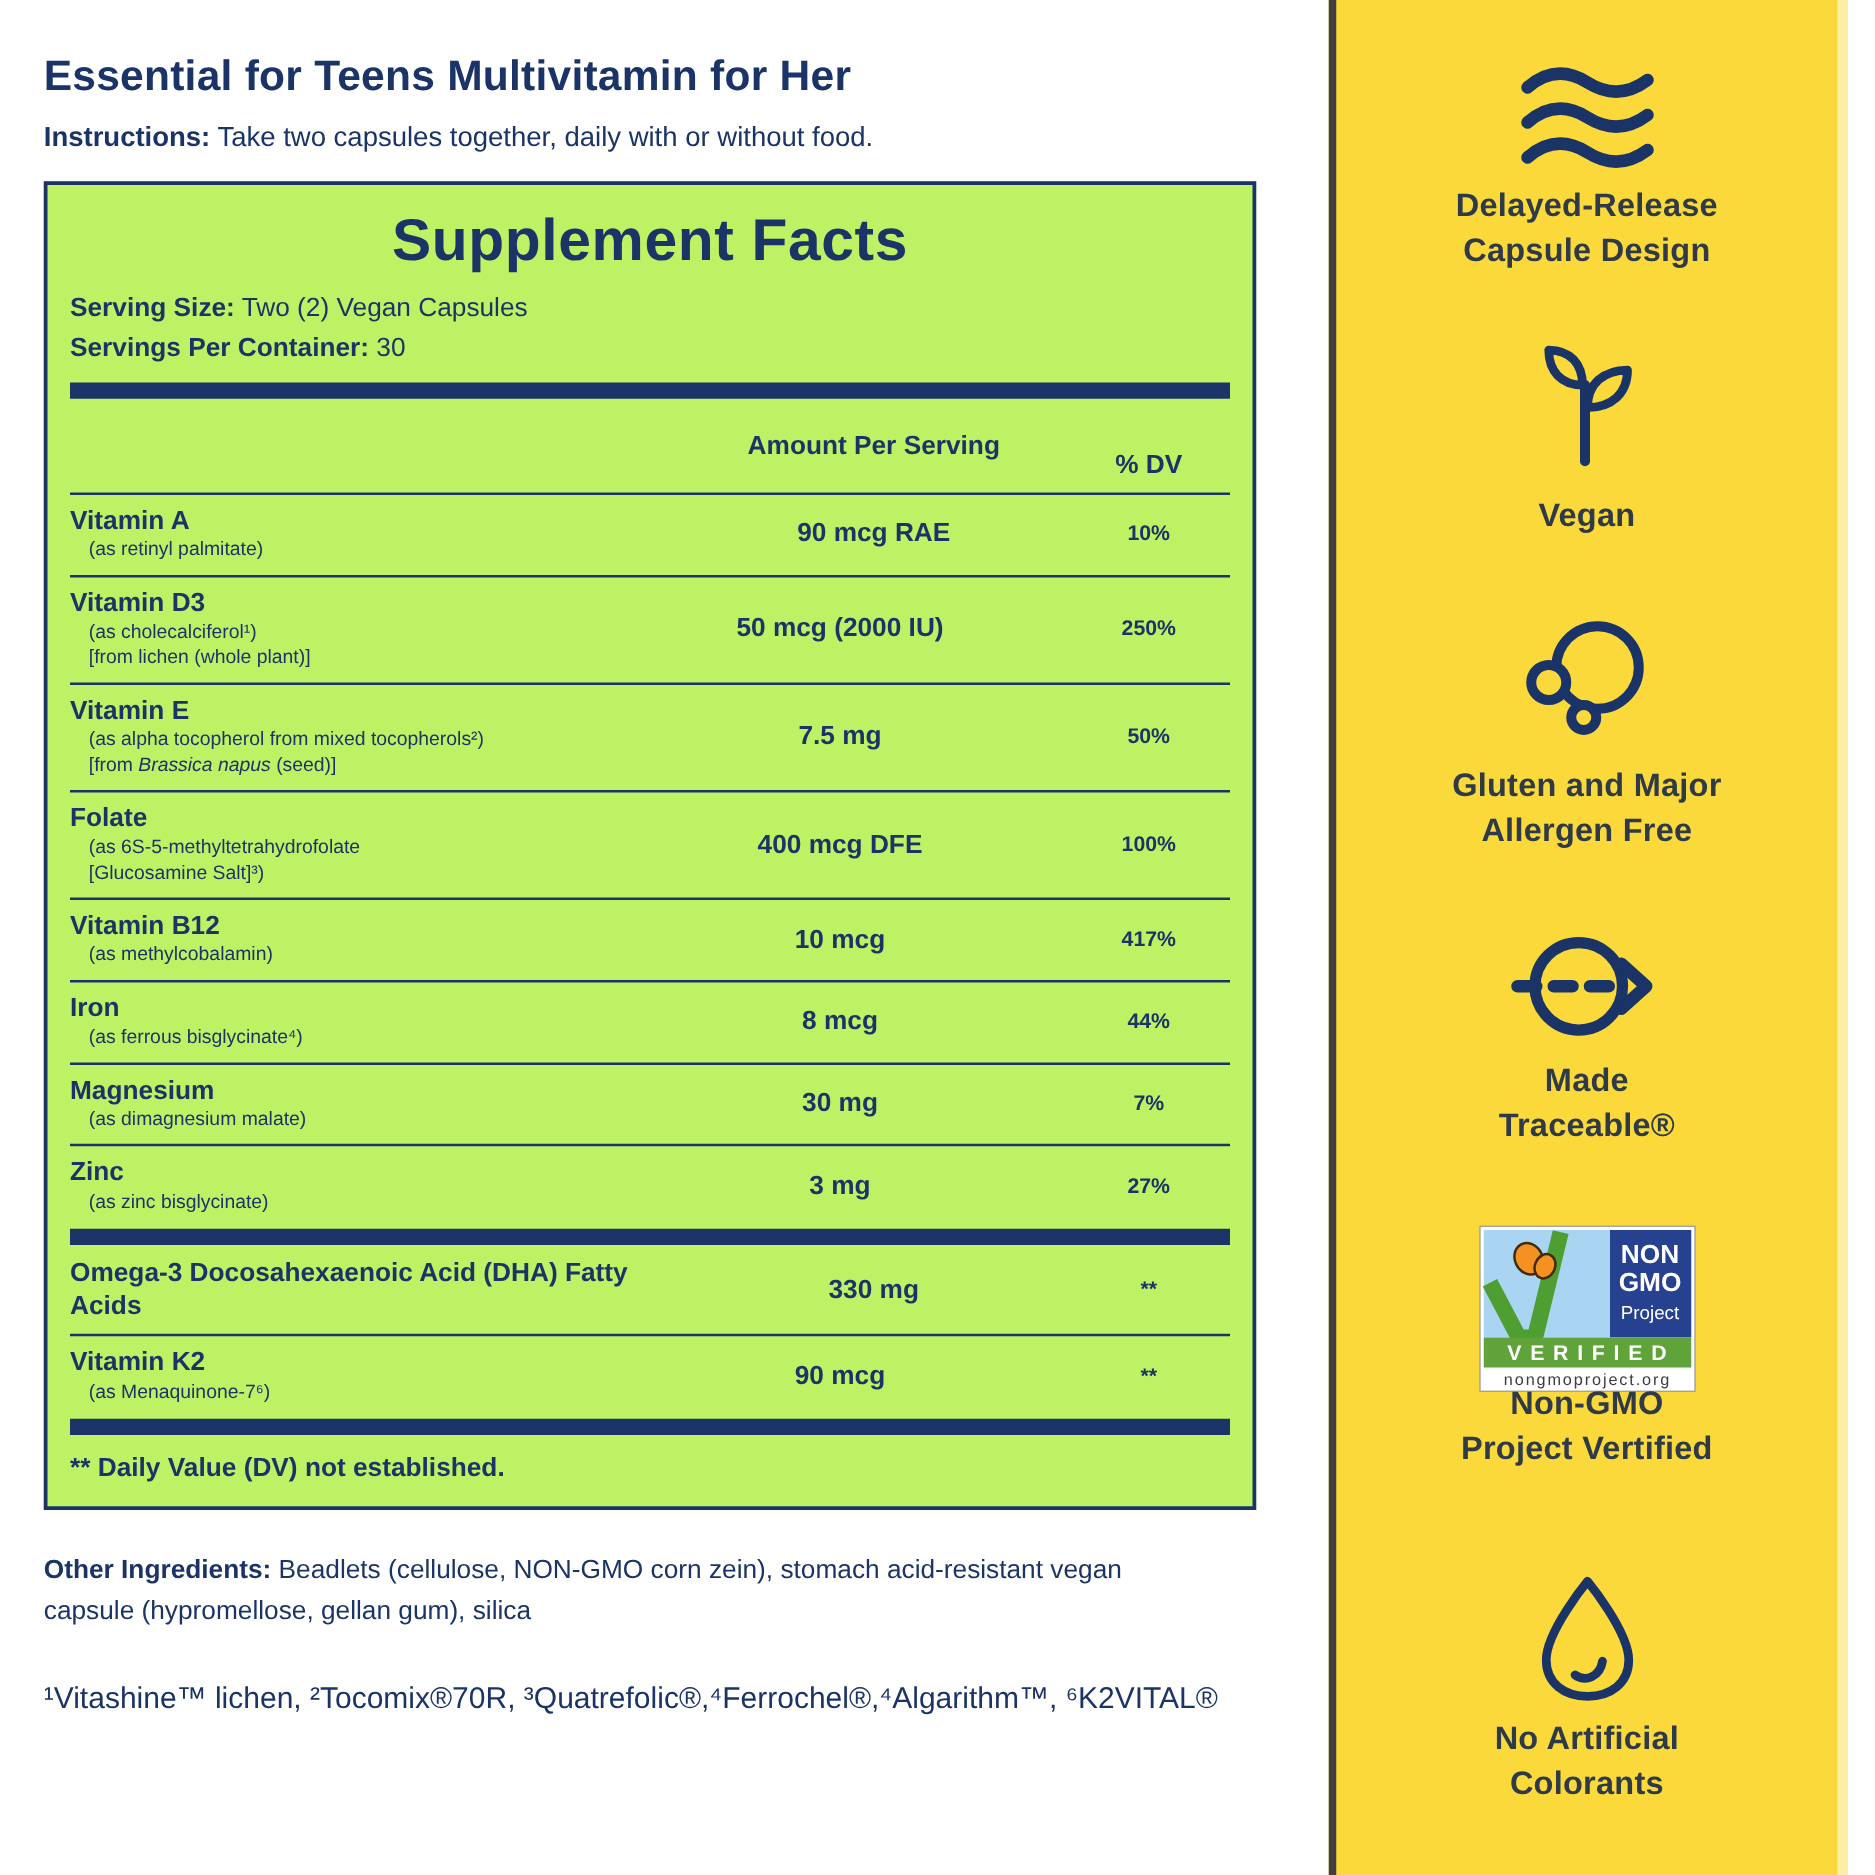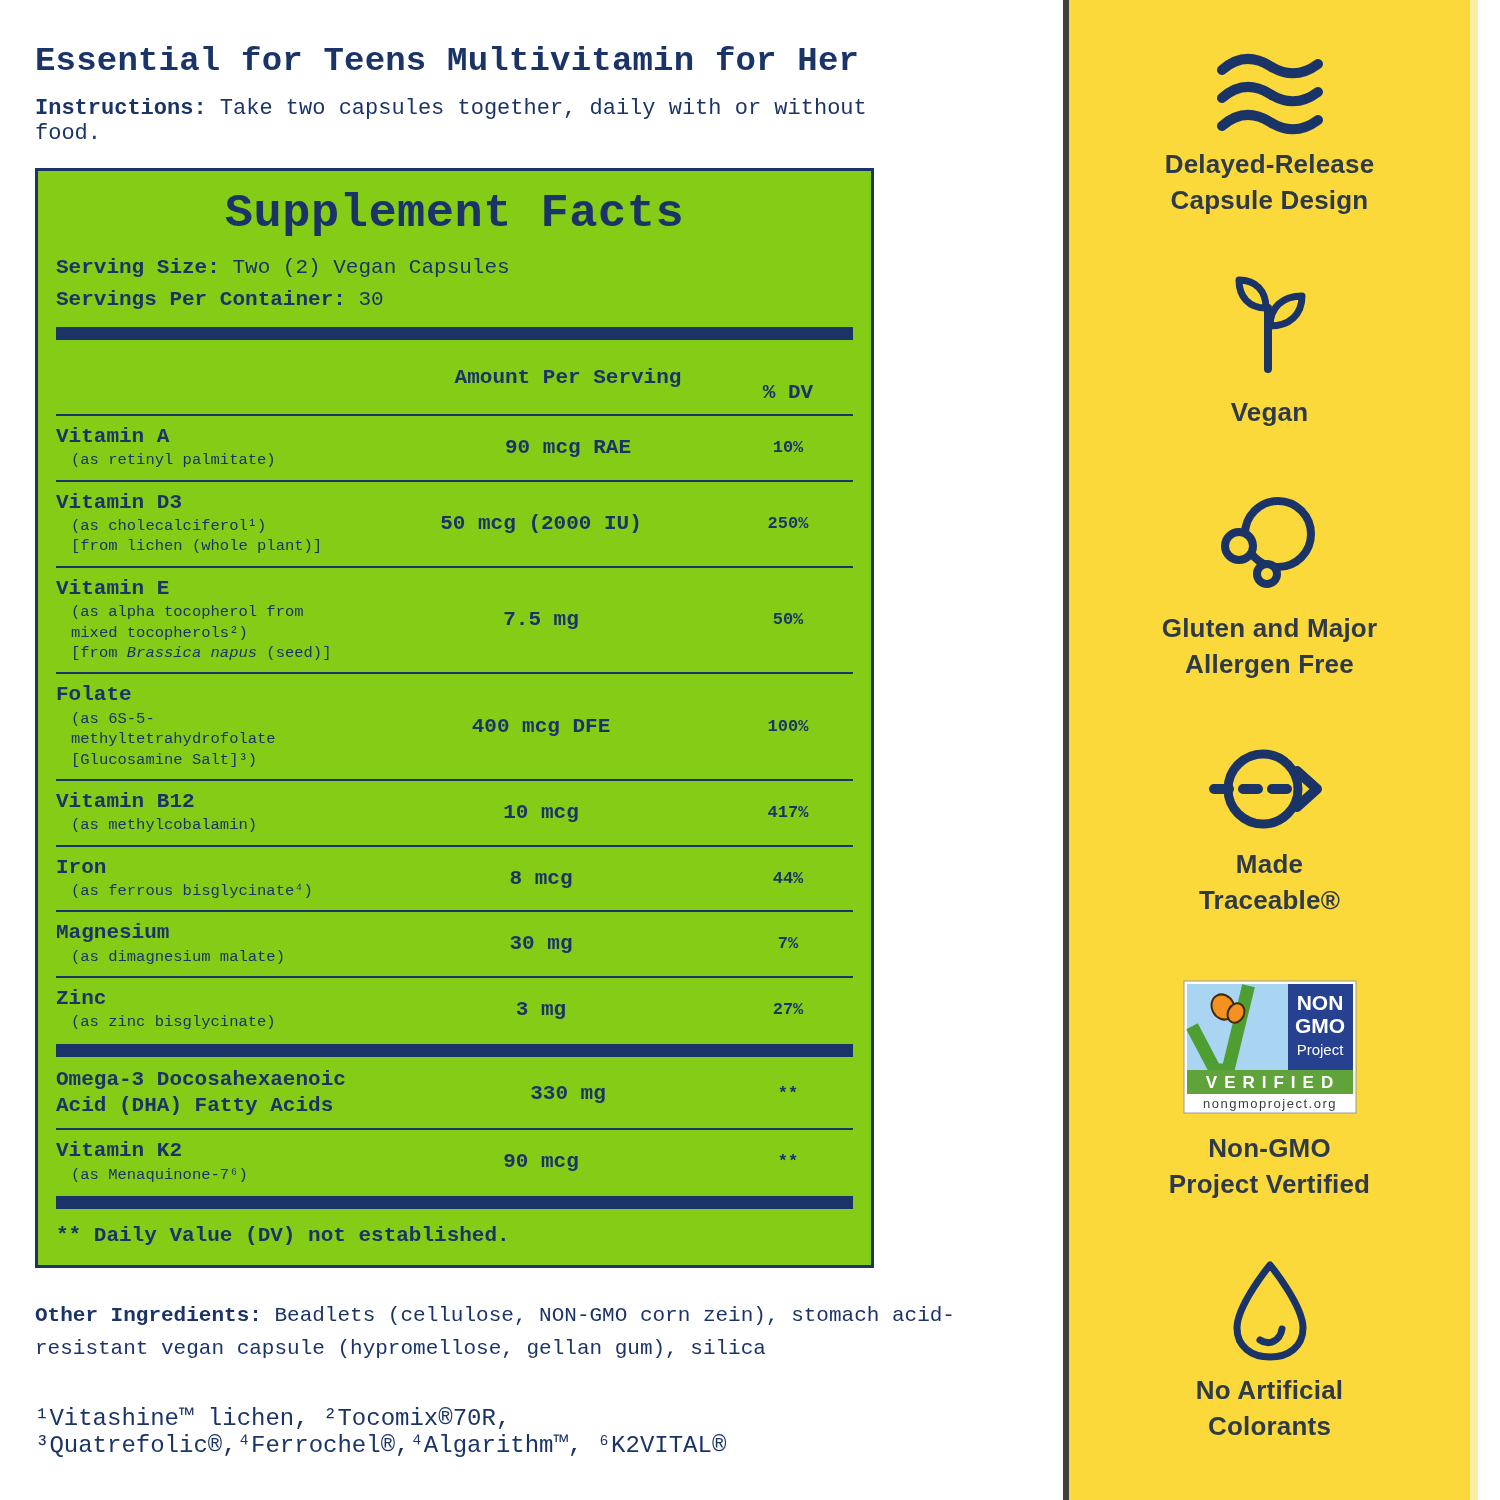--- a/index.html
+++ b/index.html
@@ -1,25 +1,25 @@
 <!DOCTYPE html>
 <html><head>
 <meta charset="utf-8">
 <style>
   * { margin:0; padding:0; box-sizing:border-box; }
   body { background:#fff; font-family:"Liberation Sans","DejaVu Sans",sans-serif; }
   .page { position:relative; width:1500px; height:1500px; background:#ffffff; overflow:hidden; color:#1b3468; }
 
   
-  .main { position:absolute; left:35px; top:42px; width:839px;font-family:Liberation Mono, monospace; }
+  .main { position:absolute; left:35px; top:42px; width:970px; }
   .page-title { font-size:34px; font-weight:700; color:#1b3468; letter-spacing:.2px; }
   .instructions { margin-top:16px; font-size:22px; color:#1b3468; }
   .instructions b { font-weight:700; }
 
-  .sf-box { margin-top:22px; border:3px solid #1b3468; padding:12px 18px 6px 18px; background:#84cc16; }
+  .sf-box { margin-top:22px; border:3px solid #1b3468; padding:12px 18px 6px 18px; background:#bef264; }
   .sf-title { text-align:center; font-size:47px; font-weight:800; color:#1b3468; letter-spacing:.5px; margin:4px 0 12px; }
   .sf-meta { font-size:21px; line-height:1.5; color:#1b3468; }
   .sf-meta b { font-weight:700; }
   .bar { height:13px; background:#1b3468; margin-top:12px; }
   .bar.mid { margin:2px 0; }
   .sf-header { display:flex; align-items:center; padding:11px 0 10px; border-bottom:2px solid #1b3468; }
   .sf-header .spacer { flex:1; }
   .col-amount { width:310px; text-align:center; font-weight:700; font-size:21px; }
   .col-dv { width:130px; text-align:center; font-weight:700; font-size:21px;margin-top:30px; }
 
@@ -240,21 +240,21 @@
           </g>
           <text x="137" y="30" text-anchor="middle" font-size="21" font-weight="bold" fill="#ffffff">NON</text>
           <text x="137" y="53" text-anchor="middle" font-size="21" font-weight="bold" fill="#ffffff">GMO</text>
           <text x="137" y="75" text-anchor="middle" font-size="15" fill="#ffffff">Project</text>
           <rect x="4" y="90" width="166" height="24" fill="#5fa33a"></rect>
           <text x="90" y="108" text-anchor="middle" font-size="17" font-weight="bold" letter-spacing="7" fill="#ffffff">VERIFIED</text>
           <text x="87" y="128" text-anchor="middle" font-size="13" letter-spacing="1.5" fill="#3c3c3c">nongmoproject.org</text>
         </svg>
       </span>
     </div>
-    <div class="feature" style="top:1130px;">
+    <div class="feature" style="top:1104px;">
       <div class="feature-label">Non-GMO
 Project Vertified</div>
     </div>
 
     <div class="feature" style="top:1258px;">
       <span class="icon-wrap">
         <svg width="92" height="104" viewBox="0 0 92 104" fill="none">
           <path d="M46 7 C46 7 13 47 13 70 C13 88.5 27.5 99 46 99 C64.5 99 79 88.5 79 70 C79 47 46 7 46 7 Z" stroke="#1b3468" stroke-width="7" stroke-linejoin="round"></path>
           <path d="M36 82 C45 88 56 83 58 71" stroke="#1b3468" stroke-width="7" stroke-linecap="round"></path>
         </svg>

